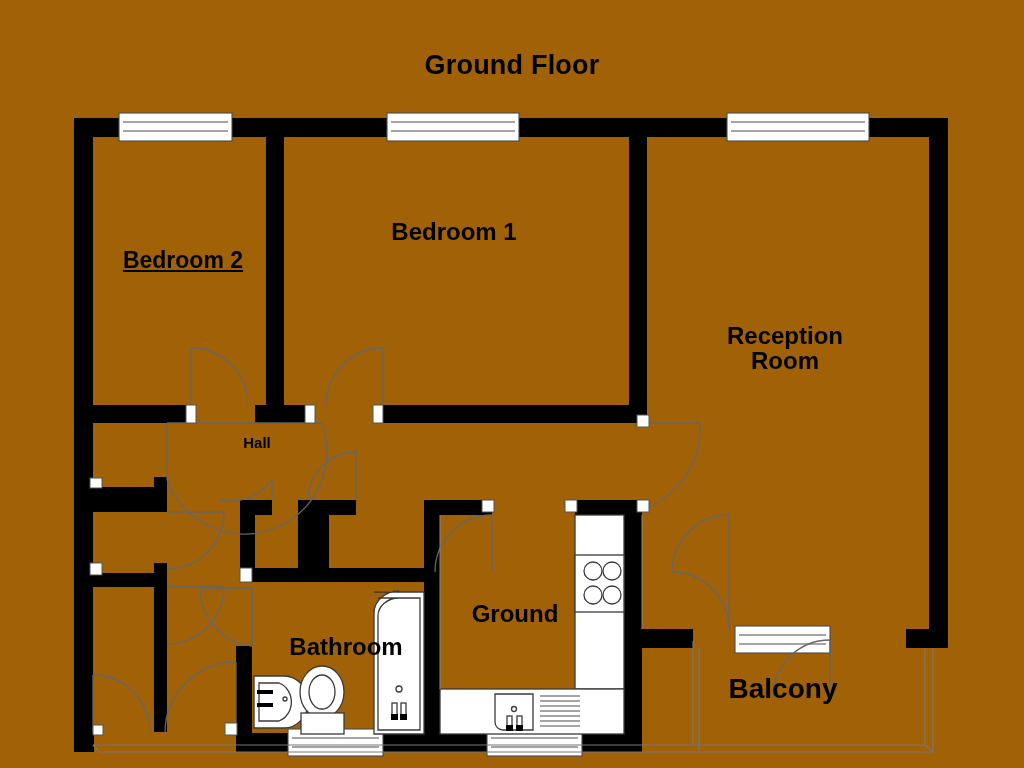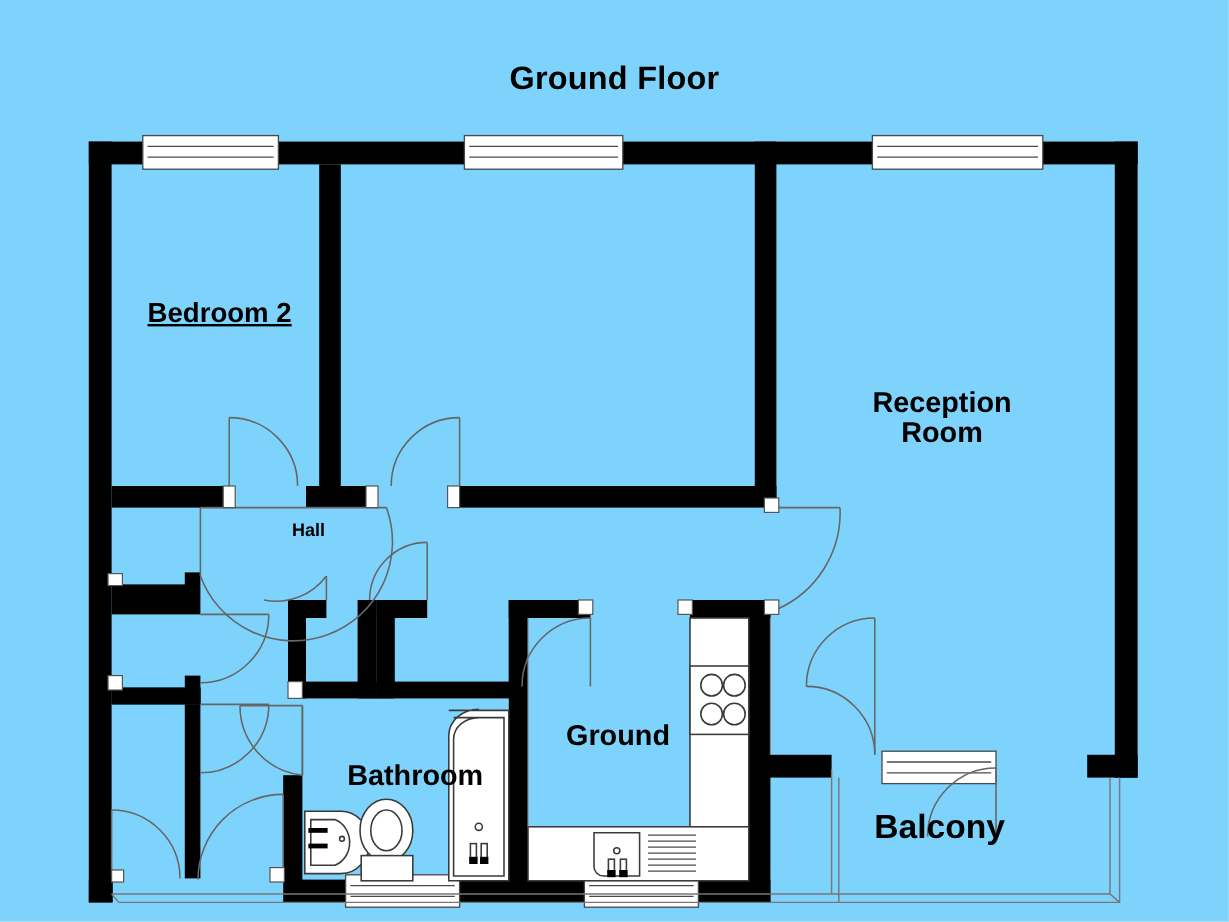--- a/index.html
+++ b/index.html
@@ -1,18 +1,18 @@
 <!DOCTYPE html>
 <html><head>
 <meta charset="utf-8">
 <style>
   html,body{margin:0;padding:0;background:#ffffff;}
   body{width:1024px;height:768px;overflow:hidden;
        font-family:"Liberation Sans","DejaVu Sans",sans-serif;}
-  #stage{position:relative;width:1024px;height:768px;background:#7dd3fc;}
+  #stage{position:relative;width:1024px;height:768px;background:#a16207;}
   #plan{position:absolute;left:0;top:0;}
   .ttl{position:absolute;left:0;top:0;width:1024px;text-align:center;
        font-size:27px;font-weight:bold;color:#000;letter-spacing:.2px;}
   .lbl{position:absolute;font-weight:bold;color:#000;white-space:pre;
        text-align:center;line-height:1.06;}
 </style>
 </head>
 <body>
 
 <div id="stage">
@@ -284,20 +284,21 @@
 
     <g fill="none" stroke="#888" stroke-width="1">
       <line x1="440" y1="515" x2="440" y2="689"></line>
       <line x1="642" y1="515" x2="642" y2="629"></line>
     </g>
 
   </svg>
 
   <div class="lbl" style="left:83px;top:248px;width:200px;font-size:23px;text-decoration:underline;">Bedroom 2</div>
 
+  <div class="lbl" style="left:354px;top:219px;width:200px;font-size:24px;">Bedroom 1</div>
 
   <div class="lbl" style="left:685px;top:323px;width:200px;font-size:24px;">Reception<br>Room</div>
 
   <div class="lbl" style="left:177px;top:435px;width:160px;font-size:15px;">Hall</div>
 
   <div class="lbl" style="left:415px;top:601px;width:200px;font-size:24px;">Ground</div>
 
   <div class="lbl" style="left:246px;top:634px;width:200px;font-size:24px;">Bathroom</div>
 
   <div class="lbl" style="left:683px;top:674px;width:200px;font-size:28px;">Balcony</div>

